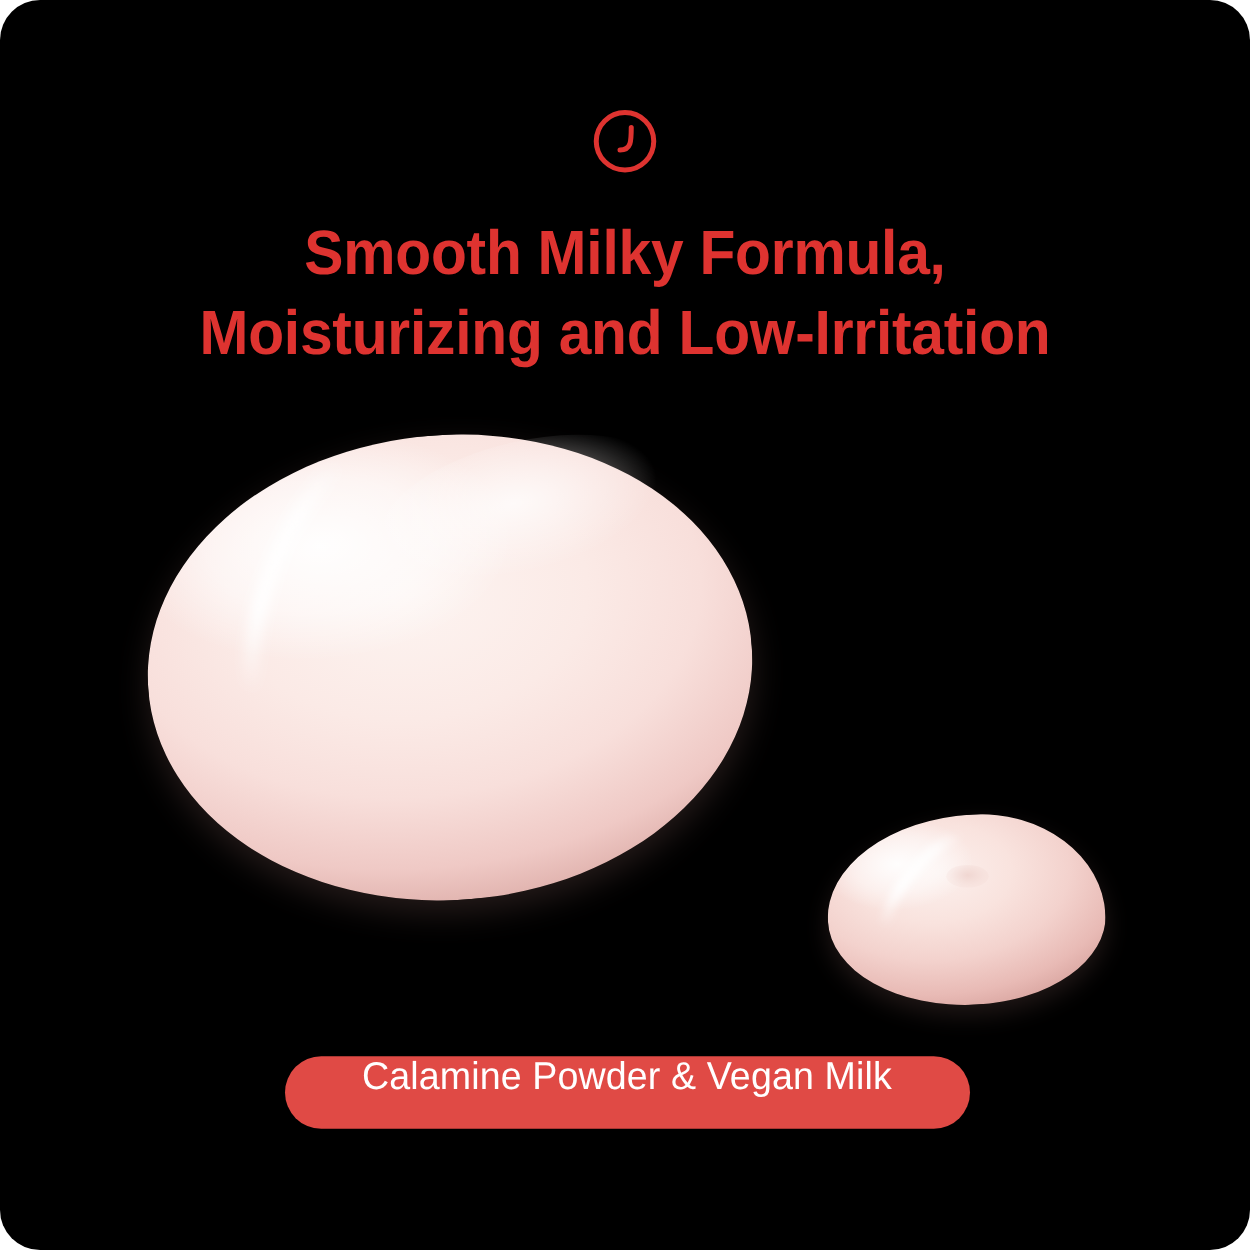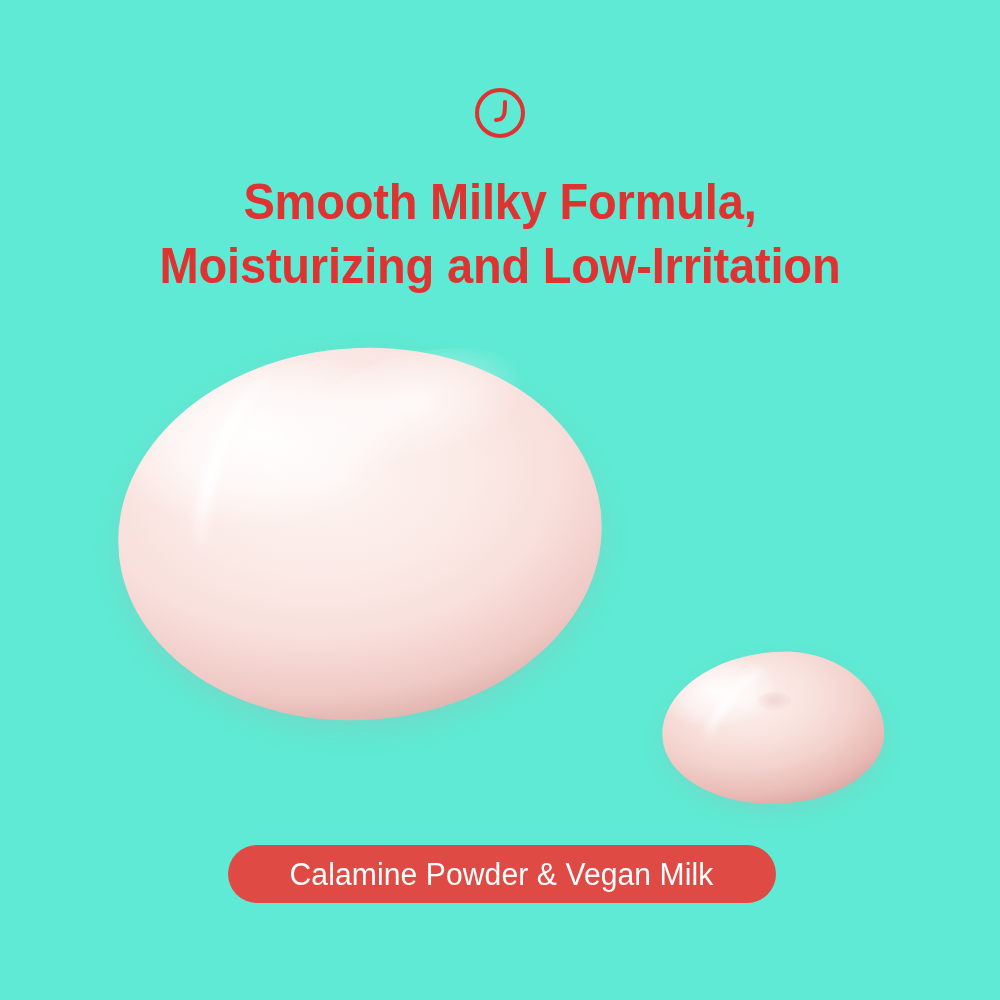--- a/index.html
+++ b/index.html
@@ -10,22 +10,23 @@
     width: 1000px;
     height: 1000px;
     overflow: hidden;
     font-family: "Liberation Sans", sans-serif;
   }
 
   #page {
     position: relative;
     width: 1000px;
     height: 1000px;
-    background: #5eead4;
+    background: #000000;
     overflow: hidden;
+    border-radius: 32px;
   }
 
   
   .brand-icon {
     position: absolute;
     left: 472px;
     top: 85px;
     width: 56px;
     height: 56px;
   }
@@ -156,21 +157,21 @@
   
   .pill {
     position: absolute;
     left: 228px;
     top: 845px;
     width: 548px;
     height: 58px;
     border-radius: 29px;
     background: #E04A45;
     display: flex;
-    align-items: center;
+    align-items: flex-start;
     justify-content: center;
   }
   .pill-label {
     color: #FFFFFF;
     font-family: "Liberation Sans", sans-serif;
     font-weight: normal;
     font-size: 31px;
     letter-spacing: 0.1px;
     line-height: 1;
     white-space: nowrap;

